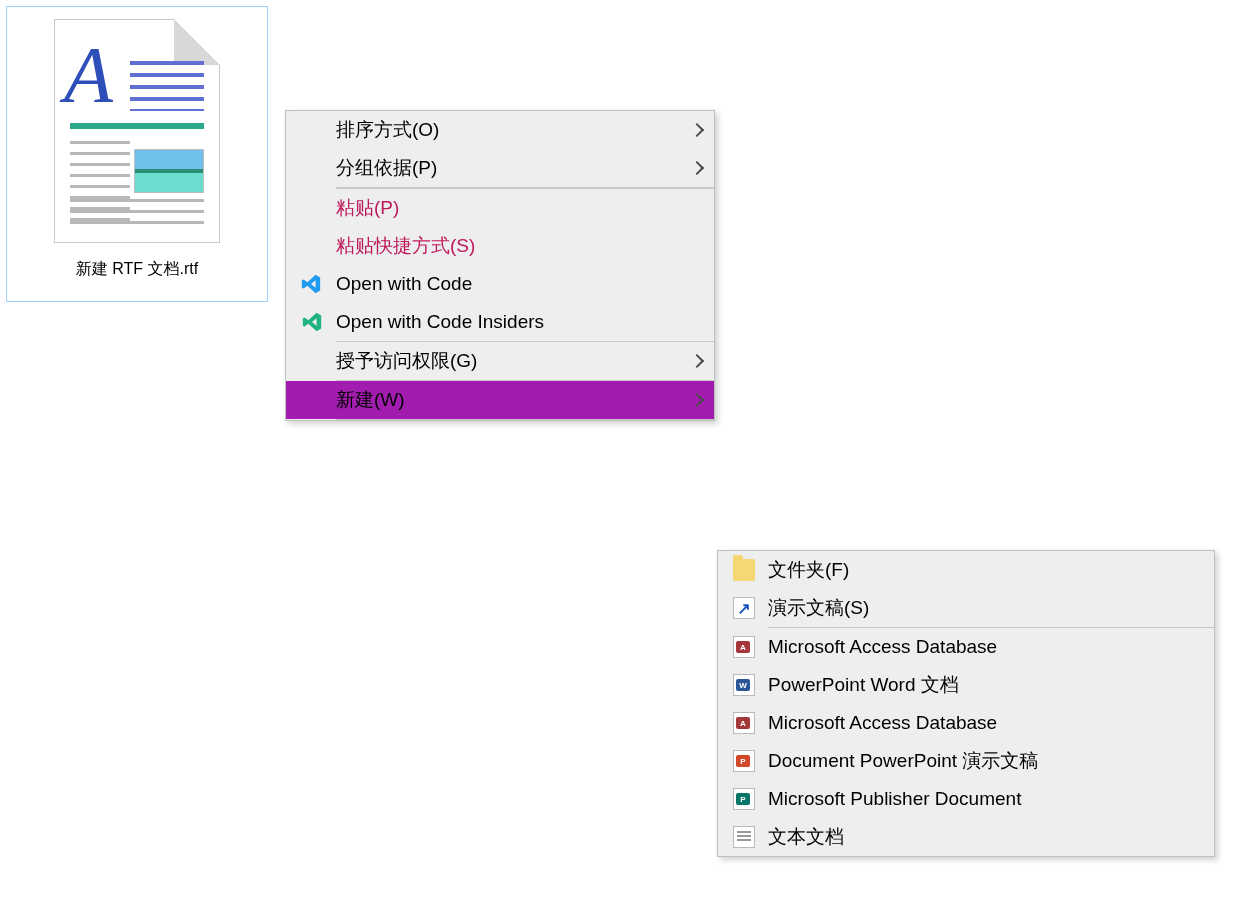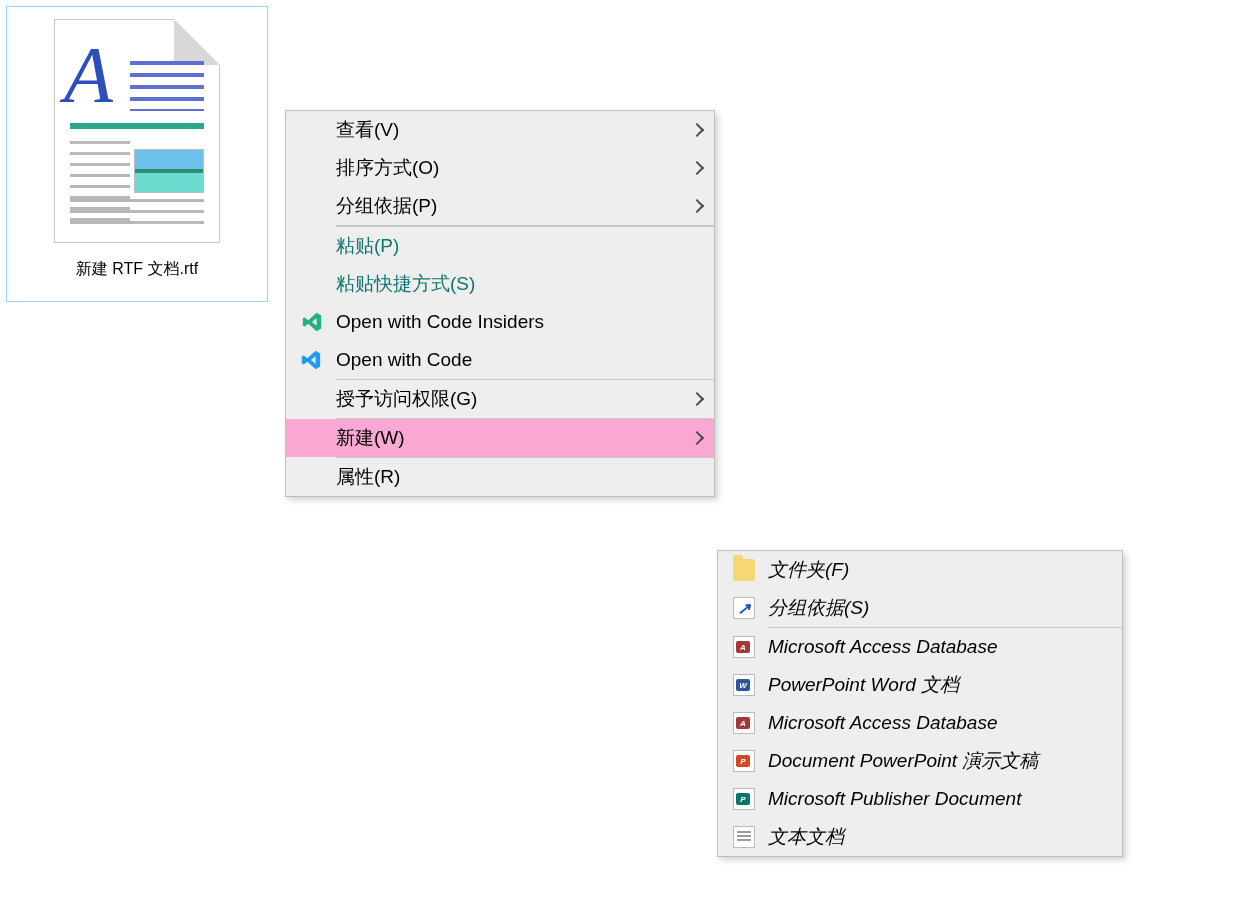--- a/index.html
+++ b/index.html
@@ -120,33 +120,33 @@
 
 
 .context-menu {
   position: absolute;
   background: #eeeeee;
   border: 1px solid #bfbfbf;
   box-shadow: 3px 3px 6px rgba(0,0,0,0.18);
   font-size: 19px;
 }
 .menu-primary { left: 285px; top: 110px; width: 430px; }
-.menu-sub { left: 717px; top: 550px; width: 406px; font-style: italic; }
+.menu-sub { left: 717px; top: 550px; width: 498px; }
 
 .menu-item {
   display: flex;
   align-items: center;
   height: 38px;
   padding-left: 50px;
   padding-right: 12px;
   position: relative;
   color: #000;
 }
-.menu-item.disabled { color: #0f766e; }
-.menu-item.hovered { background: #f9a8d4; text-align: right; }
+.menu-item.disabled { color: #be185d; }
+.menu-item.hovered { background: #a21caf; text-align: right; }
 .menu-item .arrow {
   margin-left: auto;
   width: 10px; height: 10px;
   border-right: 2px solid #4a4a4a;
   border-top: 2px solid #4a4a4a;
   transform: rotate(45deg);
 }
 .menu-sep {
   height: 1px;
   background: #c8c8c8;
@@ -192,83 +192,76 @@
       <div class="lines-left"></div>
       <div class="thumb"></div>
       <div class="lines-bottom"></div>
     </div>
   </div>
   <div class="file-label">新建 RTF 文档.rtf</div>
 </div>
 
 <div class="context-menu menu-primary">
   <div class="menu-item">
-    <span>查看(V)</span>
-    <span class="arrow"></span>
-  </div>
-  <div class="menu-item">
     <span>排序方式(O)</span>
     <span class="arrow"></span>
   </div>
   <div class="menu-item">
     <span>分组依据(P)</span>
     <span class="arrow"></span>
   </div>
   <div class="menu-sep"></div>
   <div class="menu-sep"></div>
   <div class="menu-item disabled">
     <span>粘贴(P)</span>
   </div>
   <div class="menu-item disabled">
     <span>粘贴快捷方式(S)</span>
+  </div>
+  <div class="menu-item">
+    <span class="menu-icon vscode-blue">
+      <svg viewBox="0 0 24 24" width="22" height="22">
+          <path d="M17 2l5 3v14l-5 3-9-8-4 3-2-1V8l2-1 4 3 9-8zm0 6l-5 4 5 4V8z"></path>
+        </svg>
+    </span>
+    <span>Open with Code</span>
   </div>
   <div class="menu-item">
     <span class="menu-icon vscode-green">
       <svg viewBox="0 0 24 24" width="22" height="22">
           <path d="M17 2l5 3v14l-5 3-9-8-4 3-2-1V8l2-1 4 3 9-8zm0 6l-5 4 5 4V8z"></path>
         </svg>
     </span>
     <span>Open with Code Insiders</span>
   </div>
-  <div class="menu-item">
-    <span class="menu-icon vscode-blue">
-      <svg viewBox="0 0 24 24" width="22" height="22">
-          <path d="M17 2l5 3v14l-5 3-9-8-4 3-2-1V8l2-1 4 3 9-8zm0 6l-5 4 5 4V8z"></path>
-        </svg>
-    </span>
-    <span>Open with Code</span>
-  </div>
   <div class="menu-sep"></div>
   <div class="menu-item">
     <span>授予访问权限(G)</span>
     <span class="arrow"></span>
   </div>
   <div class="menu-sep"></div>
   <div class="menu-item hovered">
     <span>新建(W)</span>
     <span class="arrow"></span>
   </div>
   <div class="menu-sep"></div>
-  <div class="menu-item">
-    <span>属性(R)</span>
-  </div>
 </div>
 
 <div class="context-menu menu-sub">
   <div class="menu-item">
     <span class="menu-icon">
         <span class="ico ico-folder"></span>
       </span>
     <span>文件夹(F)</span>
   </div>
   <div class="menu-item">
     <span class="menu-icon">
         <span class="ico ico-shortcut"></span>
       </span>
-    <span>分组依据(S)</span>
+    <span>演示文稿(S)</span>
   </div>
   <div class="menu-sep"></div>
   <div class="menu-item">
     <span class="menu-icon">
         <span class="ico ico-doc">
           <span class="ico-badge c-access">A</span>
         </span>
       </span>
     <span>Microsoft Access Database</span>
   </div>

